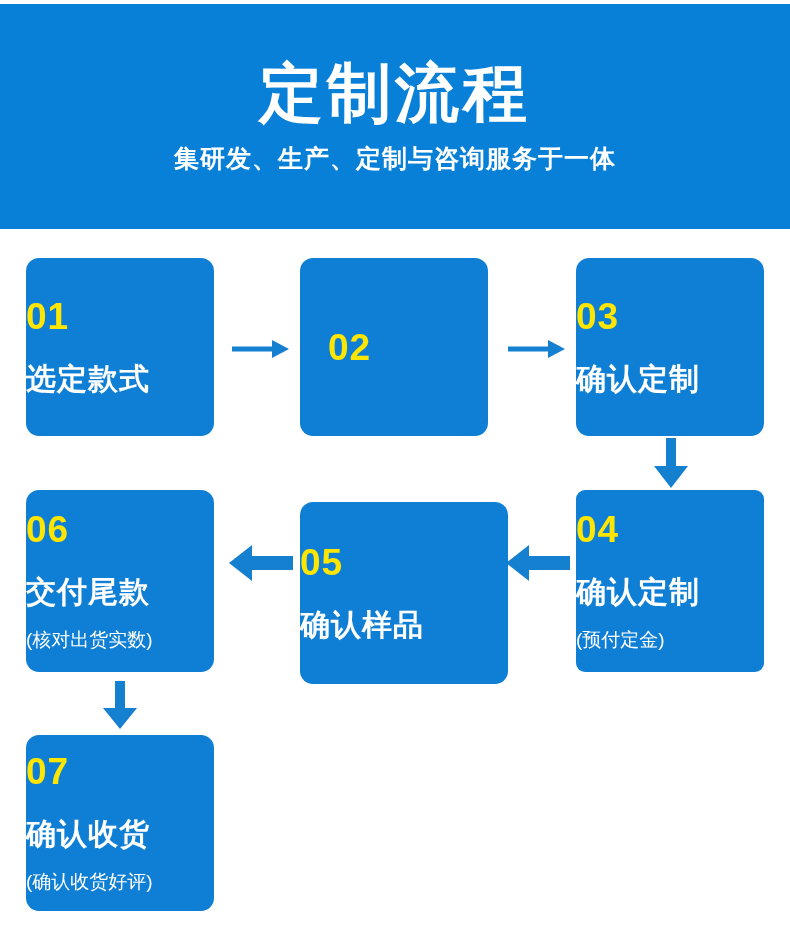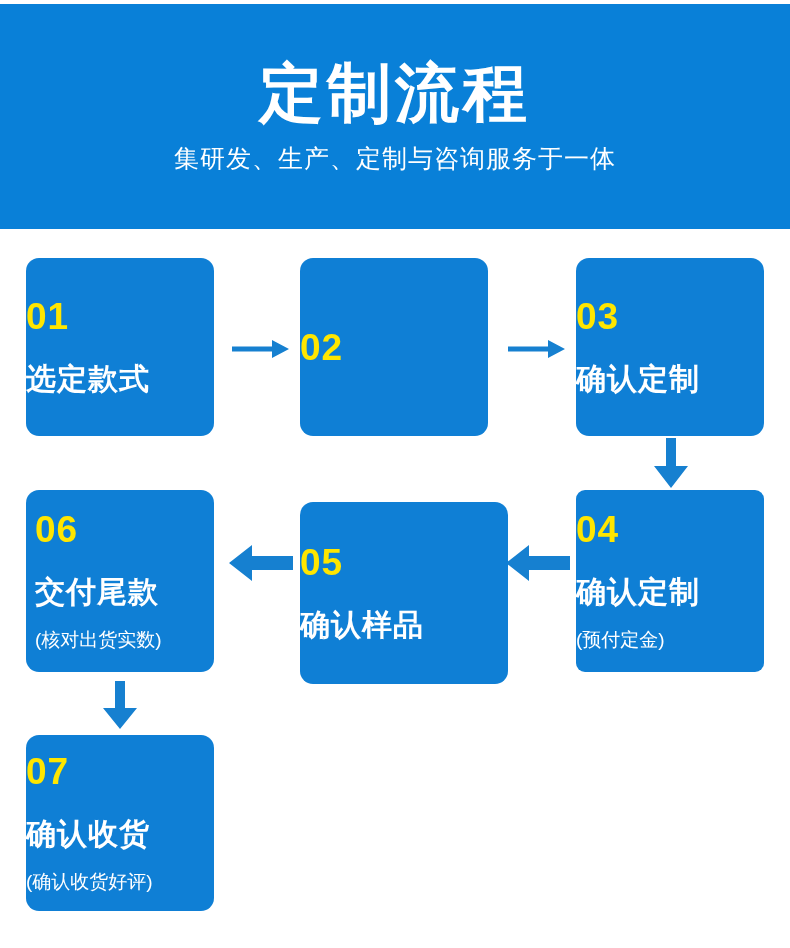--- a/index.html
+++ b/index.html
@@ -34,21 +34,21 @@
     font-size: 64px;
     font-weight: bold;
     letter-spacing: 4px;
     line-height: 1.12;
     margin: 0;
     white-space: nowrap;
   }
   #banner-subtitle {
     color: #ffffff;
     font-size: 25px;
-    font-weight: normal;
+    font-weight: bold;
     letter-spacing: 1px;
     margin: 12px 0 0 0;
     white-space: nowrap;
   }
 
   
   .step-box {
     position: absolute;
     background: #0f7fd5;
     border-radius: 13px;
@@ -106,21 +106,21 @@
   <div class="step-label">选定款式</div>
 
 </div>
 
 <div class="arrow" style="left:232px; top:329px;">
   <svg width="58" height="40" viewBox="0 0 58 40">
     <path d="M0 17.5 H40 V11 L57 20 L40 29 V22.5 H0 Z" fill="#1680d0"></path>
   </svg>
 </div>
 
-<div class="step-box" style="left:300px; top:258px; width:188px; height:178px;">
+<div class="step-box" style="left:300px; top:258px; width:188px; height:178px;padding-left:28px;">
   <div class="step-num">02</div>
 
 </div>
 
 <div class="arrow" style="left:508px; top:329px;">
   <svg width="58" height="40" viewBox="0 0 58 40">
     <path d="M0 17.5 H40 V11 L57 20 L40 29 V22.5 H0 Z" fill="#1680d0"></path>
   </svg>
 </div>
 
@@ -153,21 +153,21 @@
   <div class="step-label">确认样品</div>
 
 </div>
 
 <div class="arrow" style="left:228px; top:540px;">
   <svg width="66" height="46" viewBox="0 0 66 46">
     <path d="M65 16 H24 V5 L1 23 L24 41 V30 H65 Z" fill="#1680d0"></path>
   </svg>
 </div>
 
-<div class="step-box" style="left:26px; top:490px; width:188px; height:182px;padding-left:9px;">
+<div class="step-box" style="left:26px; top:490px; width:188px; height:182px;">
   <div class="step-num">06</div>
   <div class="step-label">交付尾款</div>
   <div class="step-sub">(核对出货实数)</div>
 </div>
 
 <div class="arrow" style="left:102px; top:681px;">
   <svg width="36" height="50" viewBox="0 0 36 50">
     <path d="M13 0 H23 V27 H35 L18 48 L1 27 H13 Z" fill="#1680d0"></path>
   </svg>
 </div>

